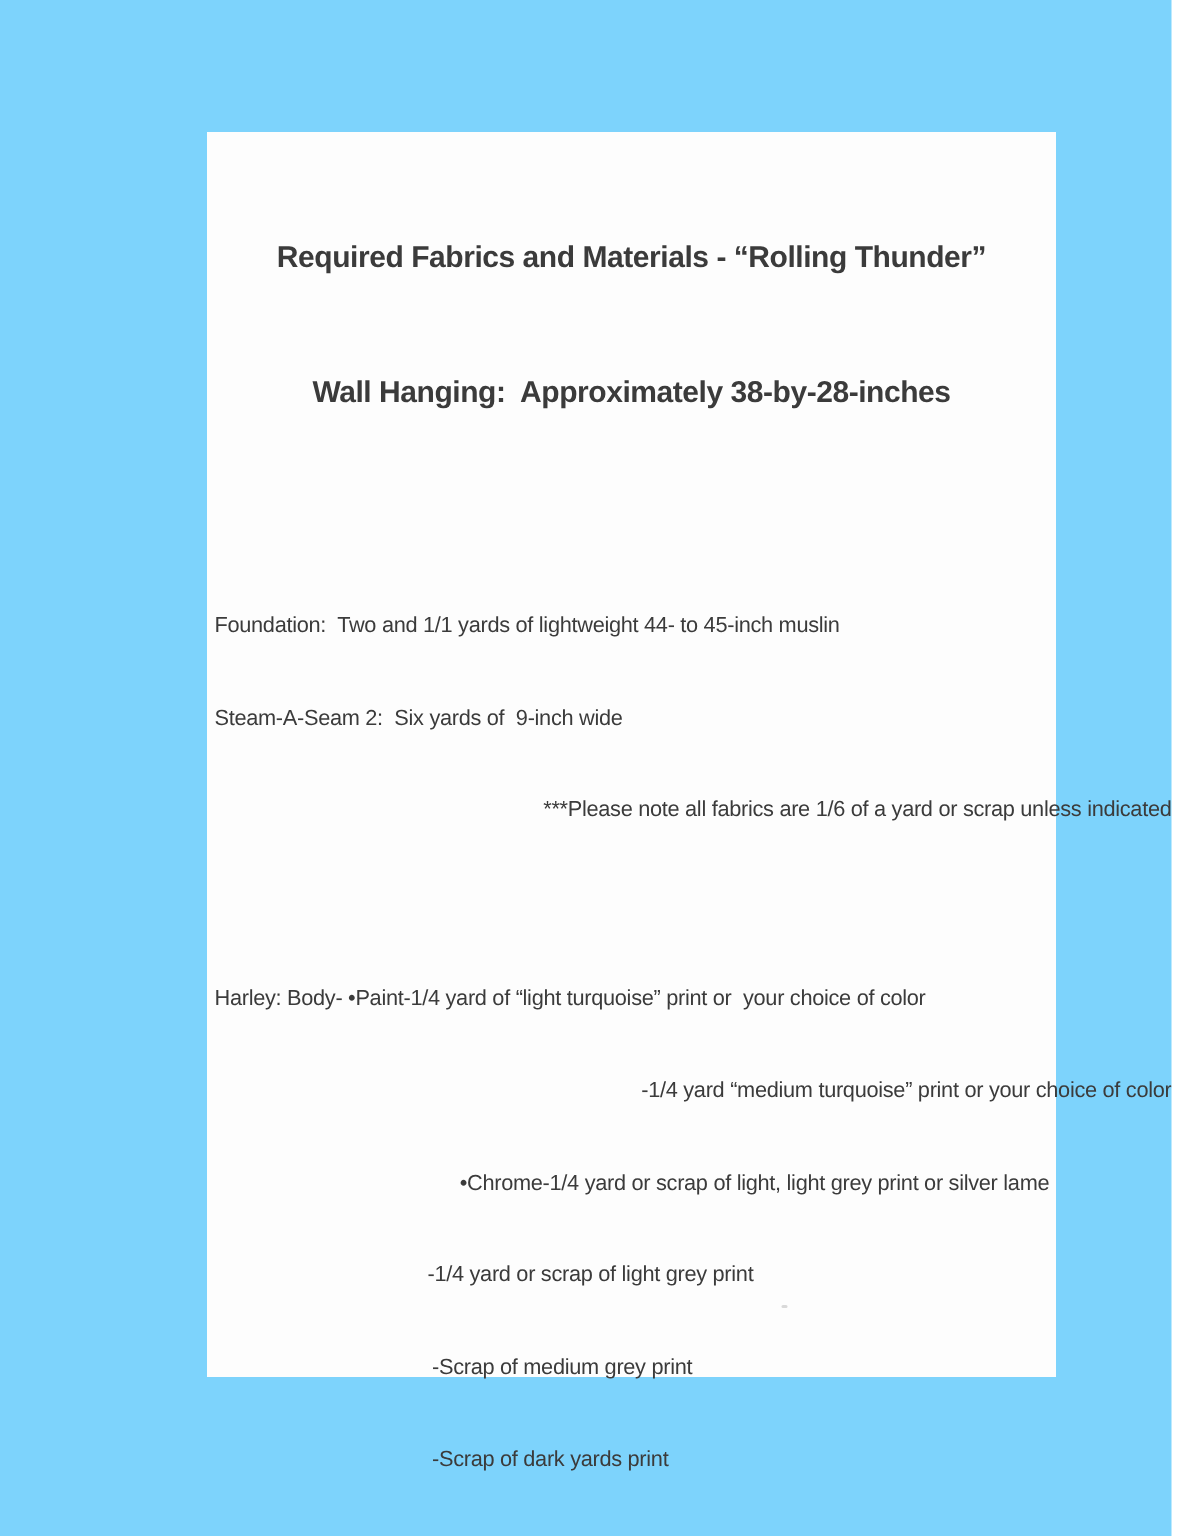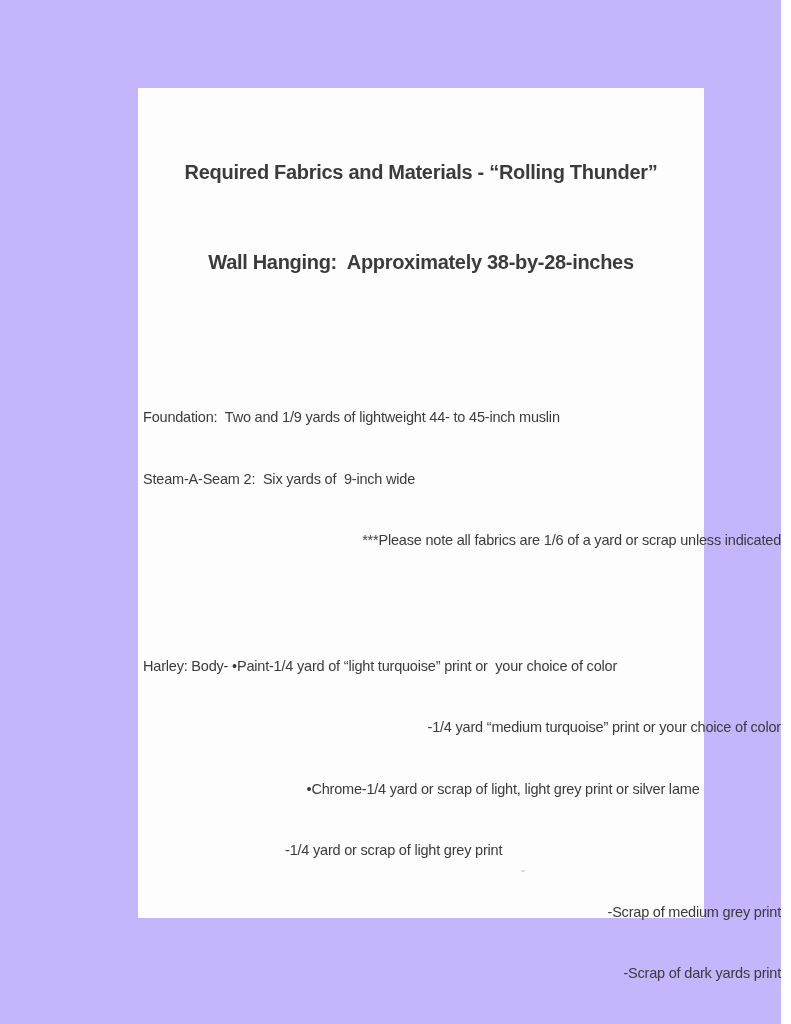--- a/index.html
+++ b/index.html
@@ -4,21 +4,21 @@
 <style>
   html, body {
     margin: 0;
     padding: 0;
     background: #ffffff;
   }
   .page {
     position: relative;
     width: 781px;
     height: 1024px;
-    background: #c4b5fd;
+    background: #7dd3fc;
     overflow: hidden;
     font-family: "Liberation Sans", "DejaVu Sans", sans-serif;
     color: #3b3b3b;
   }
   
   .scan-area {
     position: absolute;
     left: 138px;
     top: 88px;
     width: 566px;
@@ -45,21 +45,21 @@
     white-space: pre-wrap;
   }
   .section-intro   { margin-top: 29px; }
   .section-fabrics { margin-top: 23px; }
   .line { min-height: 20.5px; }
   
   .ind-note  { padding-left: 32px; text-align: right; }
   .ind-82    { padding-left: 82px; text-align: center; }
   .ind-135   { padding-left: 135px; text-align: right; }
   .ind-142   { padding-left: 142px; }
-  .ind-145   { padding-left: 145px; text-align: right; }
+  .ind-145   { padding-left: 145px; }
   .speck {
     position: absolute;
     left: 521px;
     top: 870px;
     width: 4px;
     height: 2px;
     background: #c9c9c9;
     border-radius: 1px;
     opacity: 0.7;
   }
@@ -71,21 +71,21 @@
   <div class="scan-area"></div>
 
   <div class="content-root">
 
     <div class="title-block">
       <div class="line">Required Fabrics and Materials - “Rolling Thunder”</div>
       <div class="line">Wall Hanging:  Approximately 38-by-28-inches</div>
     </div>
 
     <div class="body-text section-intro">
-      <div class="line">Foundation:  Two and 1/9 yards of lightweight 44- to 45-inch muslin</div>
+      <div class="line">Foundation:  Two and 1/1 yards of lightweight 44- to 45-inch muslin</div>
       <div class="line">Steam-A-Seam 2:  Six yards of  9-inch wide</div>
       <div class="line ind-note">***Please note all fabrics are 1/6 of a yard or scrap unless indicated</div>
     </div>
 
     <div class="body-text section-fabrics">
       <div class="line">Harley: Body- •Paint-1/4 yard of “light turquoise” print or  your choice of color</div>
       <div class="line ind-135">-1/4 yard “medium turquoise” print or your choice of color</div>
       <div class="line ind-82">•Chrome-1/4 yard or scrap of light, light grey print or silver lame</div>
       <div class="line ind-142">-1/4 yard or scrap of light grey print</div>
       <div class="line ind-145">-Scrap of medium grey print</div>

